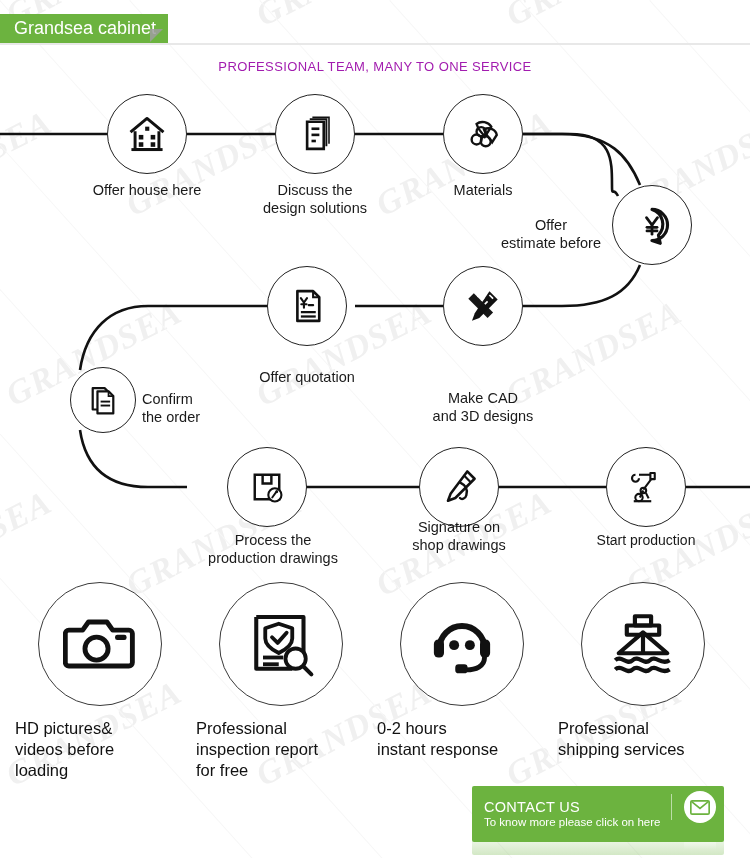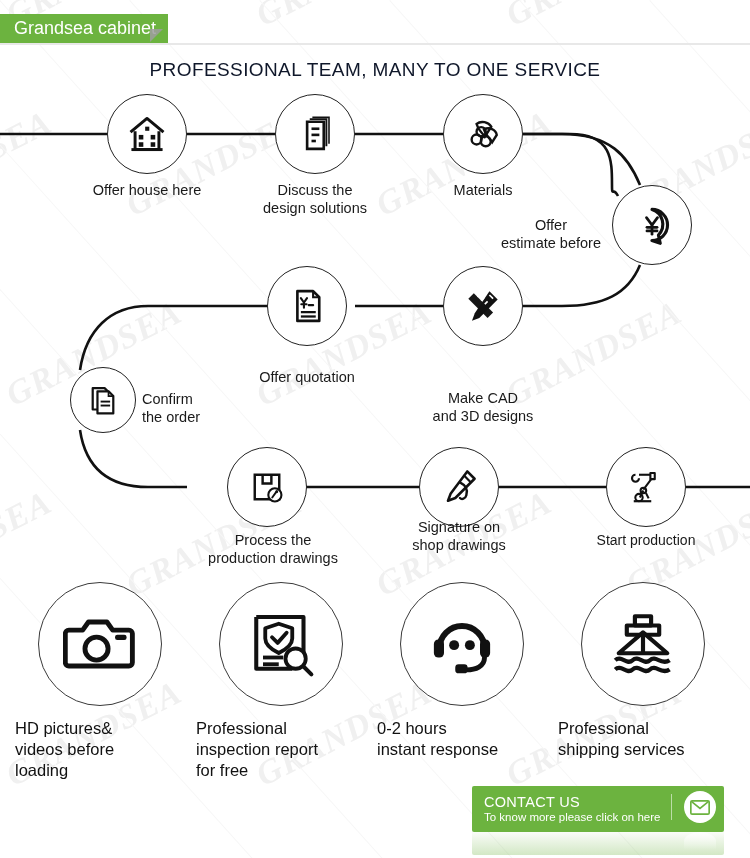--- a/index.html
+++ b/index.html
@@ -50,22 +50,22 @@
     opacity:.85;
   }
   #brand-underline{
     position:absolute;left:0;top:43px;width:750px;height:2px;background:#e8e8e8;
   }
 
   
   #headline{
     position:absolute;left:0;top:59px;width:750px;
     text-align:center;
-    color:#0f172a;
-    font-size:19px;
+    color:#a21caf;
+    font-size:13px;
     letter-spacing:.4px;
     z-index:5;
   }
 
   
   #flow{position:absolute;left:0;top:0;width:750px;height:600px;z-index:2;}
   .node{position:absolute;z-index:3;}
   .circ{
     position:absolute;
     border:1.3px solid #222;
@@ -95,21 +95,21 @@
     display:flex;align-items:center;justify-content:center;background:#fff;
     box-sizing:border-box;
   }
   .feat .flabel{
     margin-top:12px;font-size:16.5px;line-height:21px;white-space:pre-line;color:#111;
   }
 
   
   #contact{position:absolute;left:472px;top:786px;width:252px;height:42px;z-index:6;}
   #contact-body{
-    position:absolute;left:0;top:0;width:252px;height:46px;
+    position:absolute;left:0;top:0;width:252px;height:56px;
     background:#6cb33f;border-radius:2px;
     display:flex;align-items:center;
   }
   #contact-text{padding-left:12px;color:#fff;}
   #contact-title{font-size:14.5px;line-height:16px;letter-spacing:.3px;}
   #contact-sub{font-size:11.5px;line-height:14px;}
   #contact-divider{
     position:absolute;right:52px;top:8px;width:1px;height:26px;background:rgba(255,255,255,.55);
   }
   #contact-mail{

